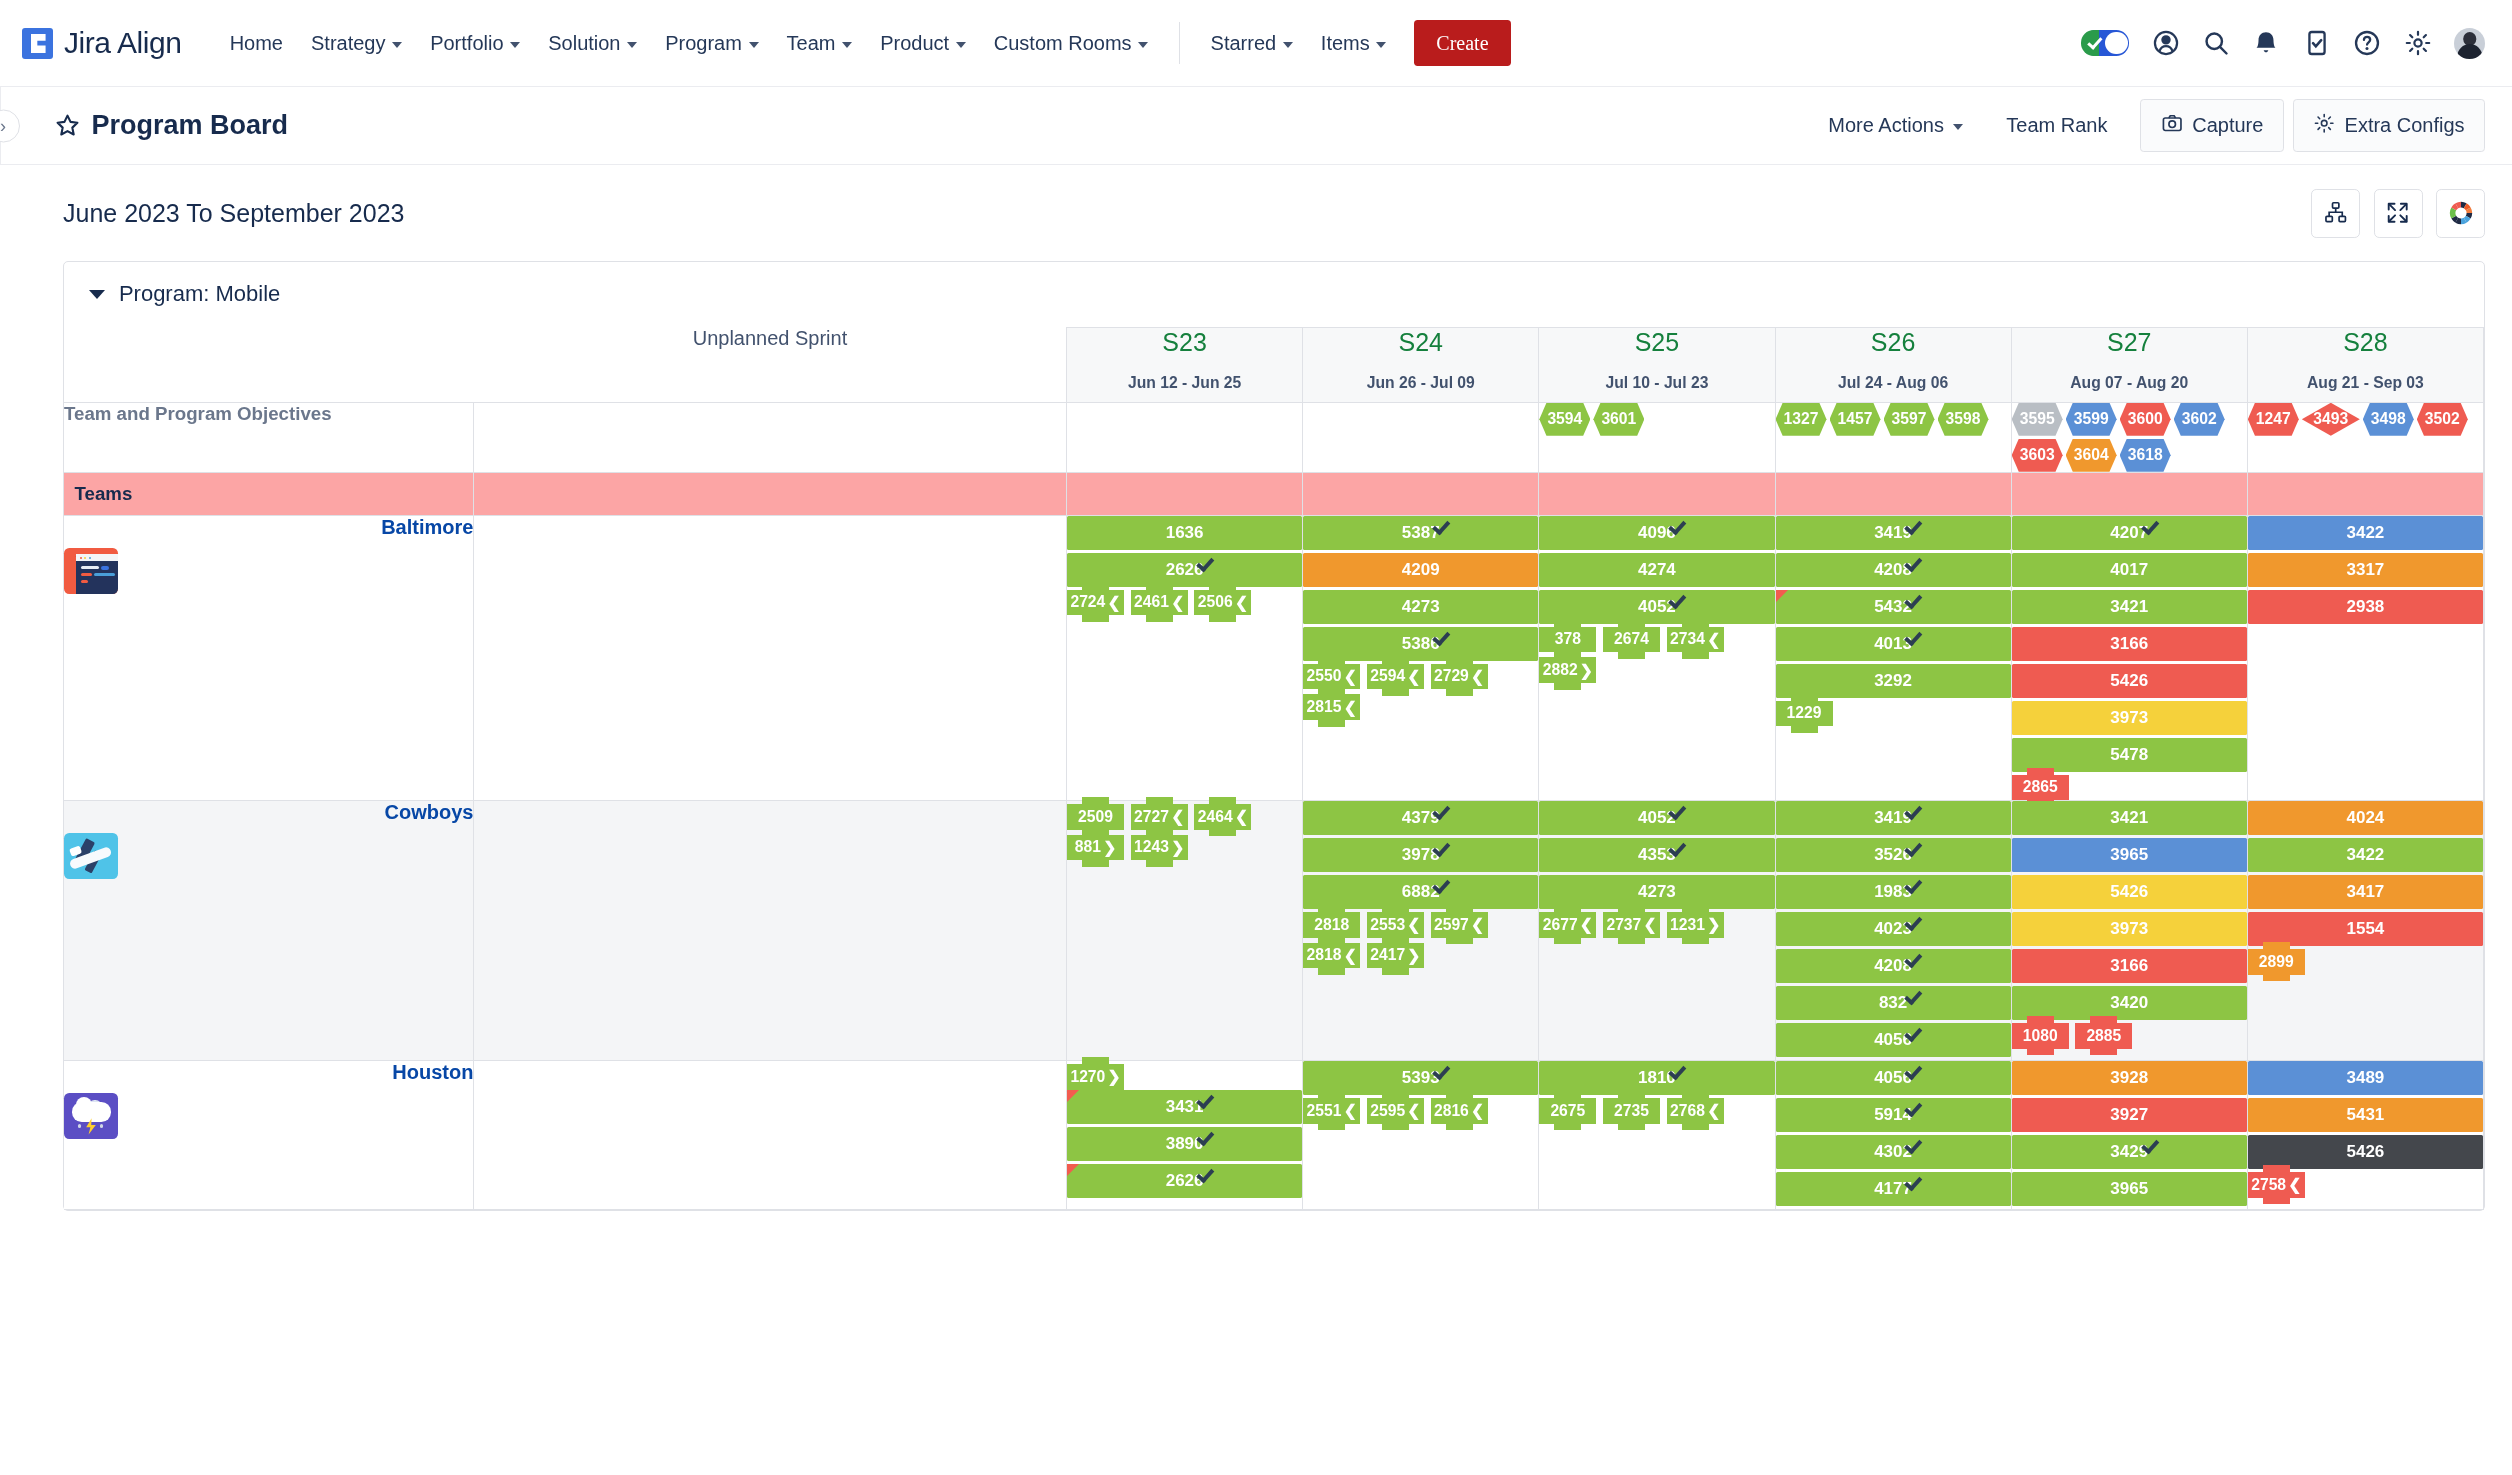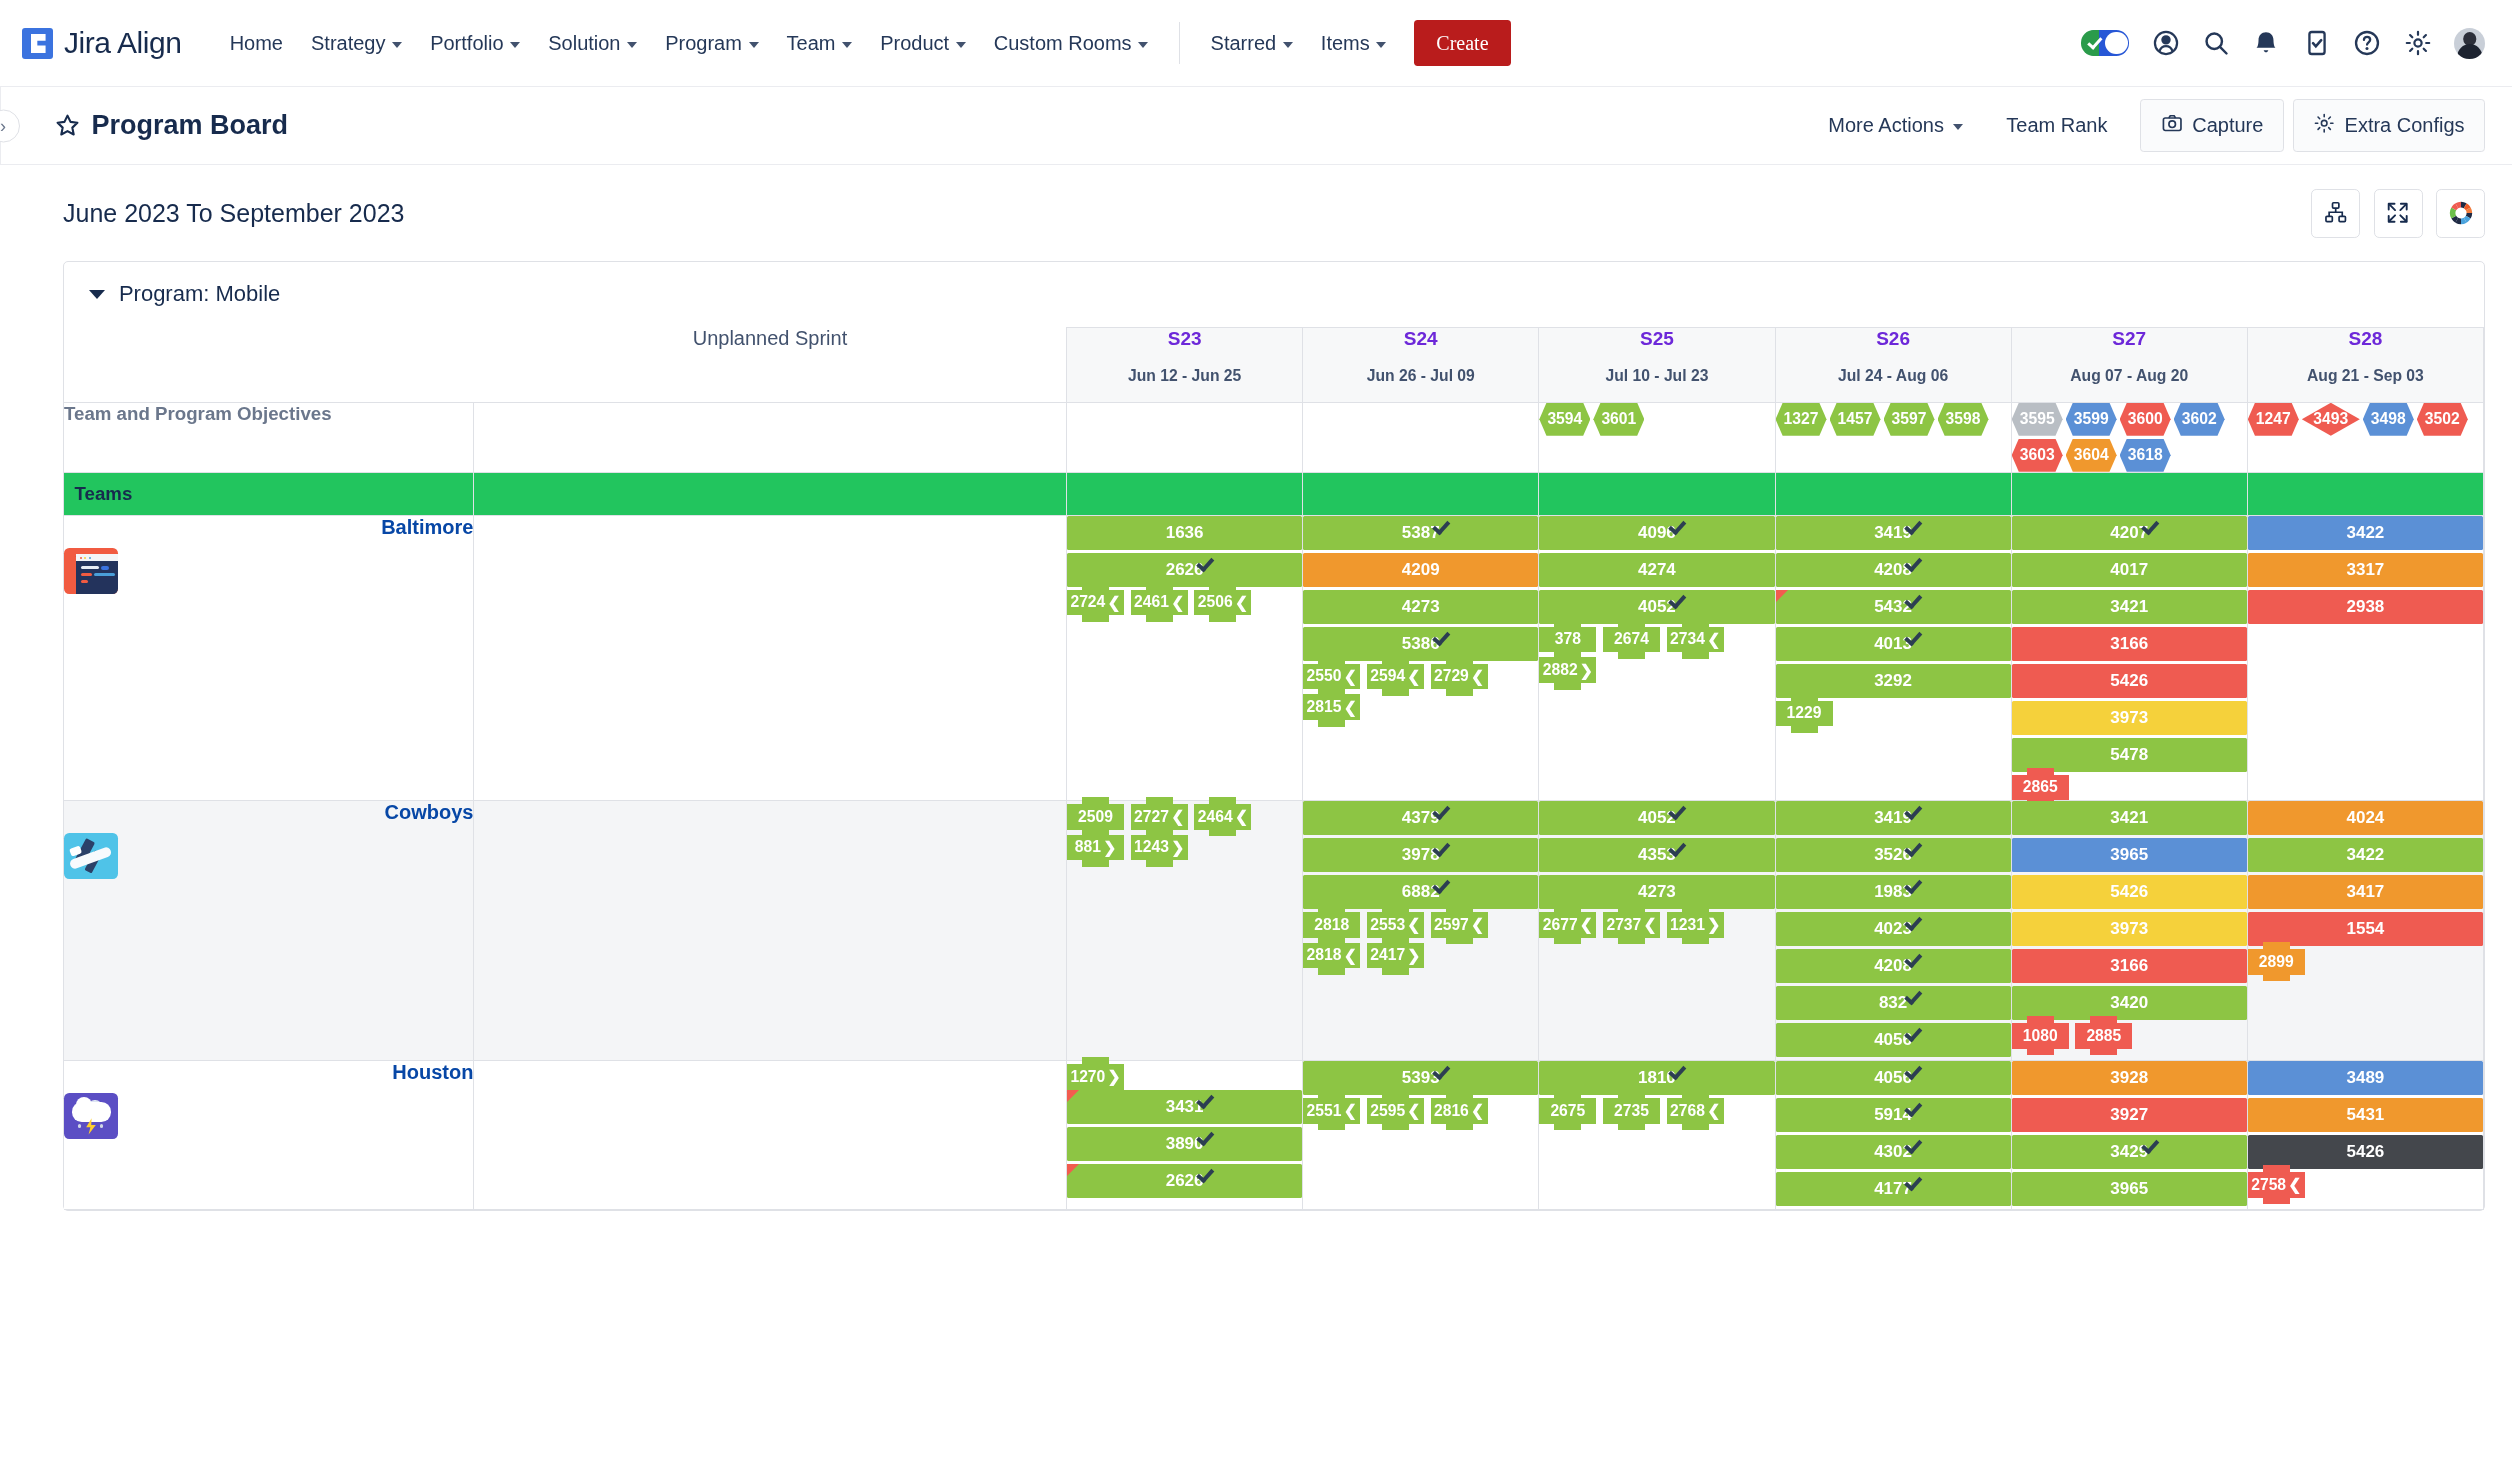--- a/index.html
+++ b/index.html
@@ -167,21 +167,21 @@
   .hdr-blank { border-bottom: 0.7px solid #dfe1e6; height: 75px; }
   .hdr-unplanned {
     border-bottom: 0.7px solid #dfe1e6; height: 75px;
     text-align: center; font-size: 20px; color: #42526e;
     padding-top: 40px; font-weight: 400;
   }
   .hdr-sprint {
     border: 0.7px solid #dfe1e6; border-bottom: 0.7px solid #dfe1e6;
     background: #f7f8f9; text-align: center; padding: 10.5px 3px 10.5px;
   }
-  .hdr-sprint .sname { font-size: 19px; font-weight: 700; color: #6d28d9; }
+  .hdr-sprint .sname { font-size: 25px; font-weight: 400; color: #15803d; }
   .hdr-sprint .sdates { font-size: 15.7px; color: #42526e; margin-top: 17px; }
 
   .obj-label {
     font-size: 18.7px; font-weight: 700; color: #6b778c;
     padding: 16.4px 0 0 10.5px; border-right: 0.7px solid #dfe1e6;
     border-bottom: 0.7px solid #dfe1e6;
   }
   .obj-cell {
     border-right: 0.7px solid #dfe1e6; border-bottom: 0.7px solid #dfe1e6;
     padding: 10.5px 7.5px; min-height: 99px;
@@ -190,21 +190,21 @@
   .hexrow { display: flex; flex-wrap: wrap; gap: 3px 3px; align-items: flex-start; }
   .hex {
     width: 51px; height: 33px; display: flex; align-items: center;
     justify-content: center; font-size: 15.7px; font-weight: 700; color: #fff;
     clip-path: polygon(14% 0, 86% 0, 100% 50%, 86% 100%, 14% 100%, 0 50%);
     cursor: pointer; flex: none;
   }
   .hex.diamond { clip-path: polygon(50% 0, 100% 50%, 50% 100%, 0 50%); width: 58px; }
 
   .teams-band td {
-    background: #22c55e; border-bottom: 0.7px solid #dfe1e6;
+    background: #fca5a5; border-bottom: 0.7px solid #dfe1e6;
     border-right: 0.7px solid #dfe1e6; height: 43px;
   }
   .teams-band .tb-label {
     font-size: 18.7px; font-weight: 700; color: #172b4d; padding: 10.5px 0 0 10.5px;
   }
 
   .team-label-cell {
     border-right: 0.7px solid #dfe1e6; border-bottom: 0.7px solid #dfe1e6;
     padding: 13.5px 0 0 10.5px;
   }

